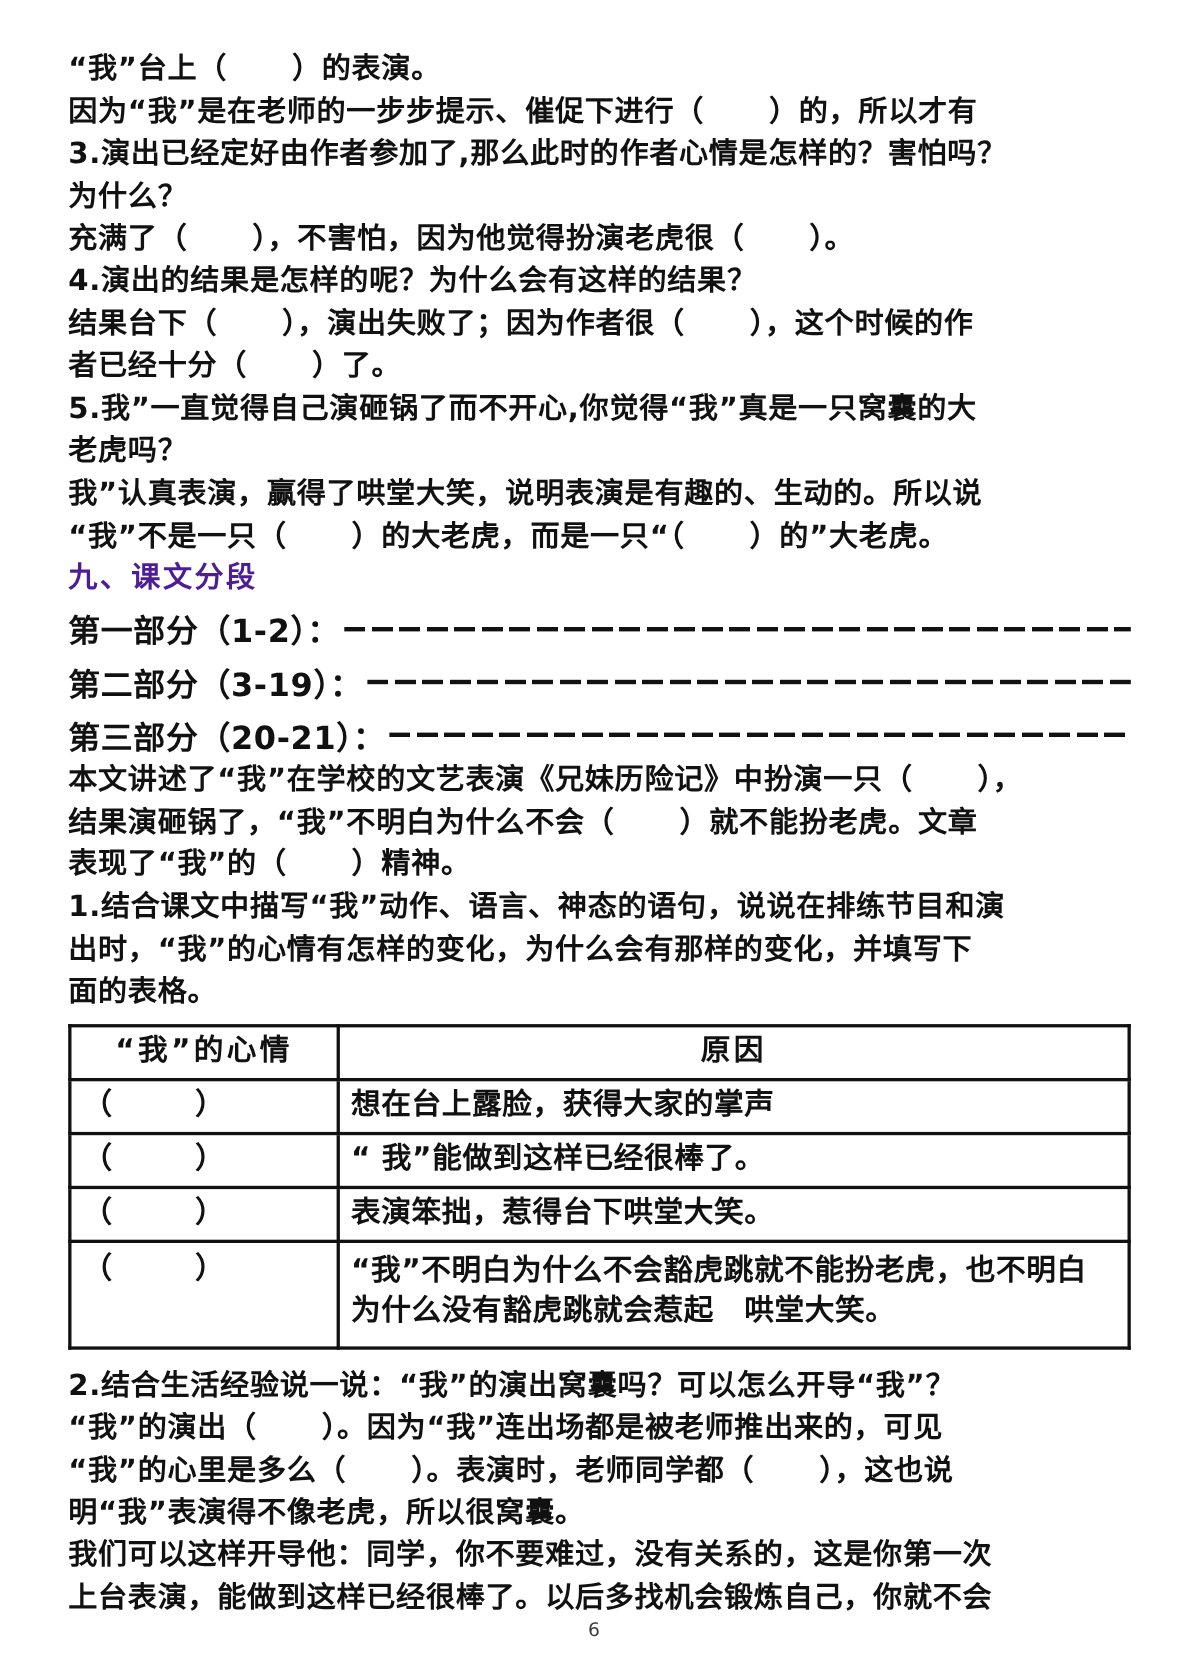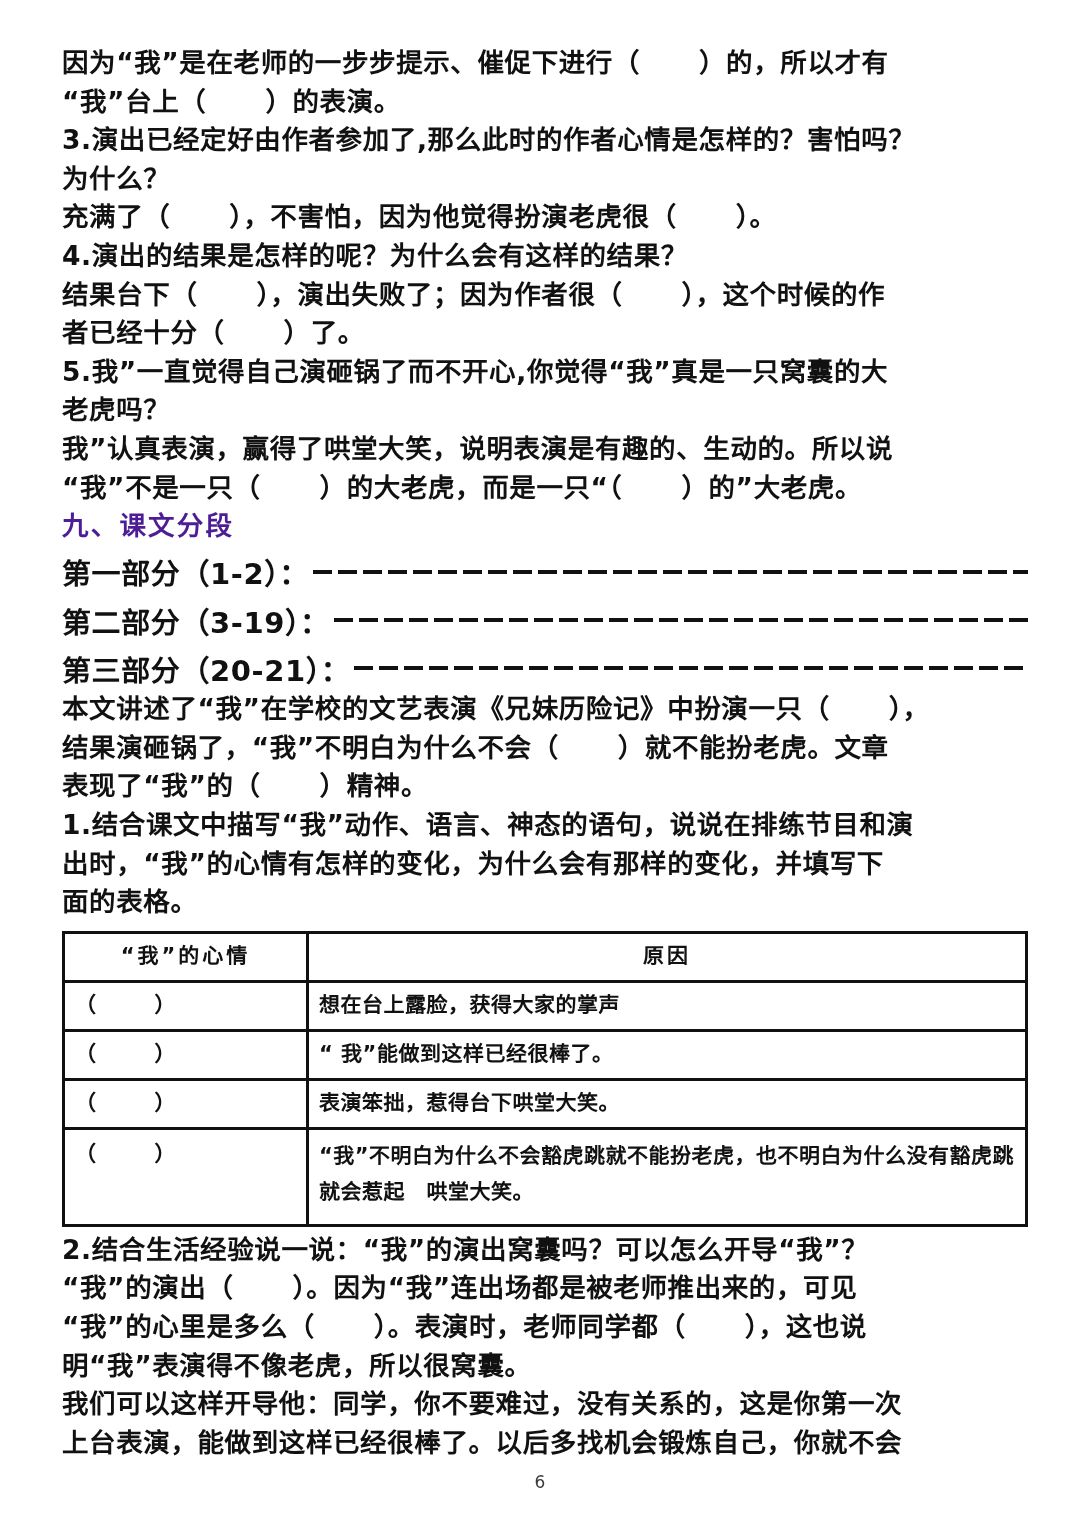--- a/index.html
+++ b/index.html
@@ -79,21 +79,21 @@
   .mood-table {
     border-collapse: collapse;
     width: 966px;
     margin-top: 9px;
     table-layout: fixed;
   }
   .mood-table td, .mood-table th {
     border: 3px solid #111111;
     font-family: "DejaVu Sans", "Liberation Sans", sans-serif;
     font-weight: 700;
-    font-size: 21px;
+    font-size: 27px;
     line-height: 36px;
     color: #111111;
     padding: 4px 10px 6px 10px;
     vertical-align: middle;
   }
   .mood-table th {
     text-align: center;
     letter-spacing: 3px;
   }
   .col-mood { width: 244px; }
@@ -122,22 +122,22 @@
     font-size: 17px;
     color: #3a3a3a;
   }
 </style>
 </head>
 <body>
 
 <div class="page">
   <div class="sheet">
 
+    <div class="line">“我”台上（      ）的表演。</div>
     <div class="line">因为“我”是在老师的一步步提示、催促下进行（      ）的，所以才有</div>
-    <div class="line">“我”台上（      ）的表演。</div>
     <div class="line">3.演出已经定好由作者参加了,那么此时的作者心情是怎样的？害怕吗？</div>
     <div class="line">为什么？</div>
     <div class="line">充满了（      ），不害怕，因为他觉得扮演老虎很（      ）。</div>
     <div class="line">4.演出的结果是怎样的呢？为什么会有这样的结果？</div>
     <div class="line">结果台下（      ），演出失败了；因为作者很（      ），这个时候的作</div>
     <div class="line">者已经十分（      ）了。</div>
     <div class="line">5.我”一直觉得自己演砸锅了而不开心,你觉得“我”真是一只窝囊的大</div>
     <div class="line">老虎吗？</div>
     <div class="line">我”认真表演，赢得了哄堂大笑，说明表演是有趣的、生动的。所以说</div>
     <div class="line">“我”不是一只（      ）的大老虎，而是一只“（      ）的”大老虎。</div>
@@ -189,21 +189,21 @@
           <td class="cell-blank">（        ）</td>
           <td class="cell-reason">表演笨拙，惹得台下哄堂大笑。</td>
         </tr>
         <tr class="row-tall">
           <td class="cell-blank" style="vertical-align:top; padding-top:6px;">（        ）</td>
           <td class="cell-reason" style="vertical-align:top; padding-top:8px;">“我”不明白为什么不会豁虎跳就不能扮老虎，也不明白为什么没有豁虎跳就会惹起　哄堂大笑。</td>
         </tr>
       </tbody>
     </table>
 
-    <div class="line" style="margin-top:4px;">2.结合生活经验说一说：“我”的演出窝囊吗？可以怎么开导“我”？</div>
+    <div class="line" style="margin-top:14px;">2.结合生活经验说一说：“我”的演出窝囊吗？可以怎么开导“我”？</div>
     <div class="line">“我”的演出（      ）。因为“我”连出场都是被老师推出来的，可见</div>
     <div class="line">“我”的心里是多么（      ）。表演时，老师同学都（      ），这也说</div>
     <div class="line">明“我”表演得不像老虎，所以很窝囊。</div>
     <div class="line">我们可以这样开导他：同学，你不要难过，没有关系的，这是你第一次</div>
     <div class="line">上台表演，能做到这样已经很棒了。以后多找机会锻炼自己，你就不会</div>
 
   </div>
 
   <div class="page-number">6</div>
 </div>

